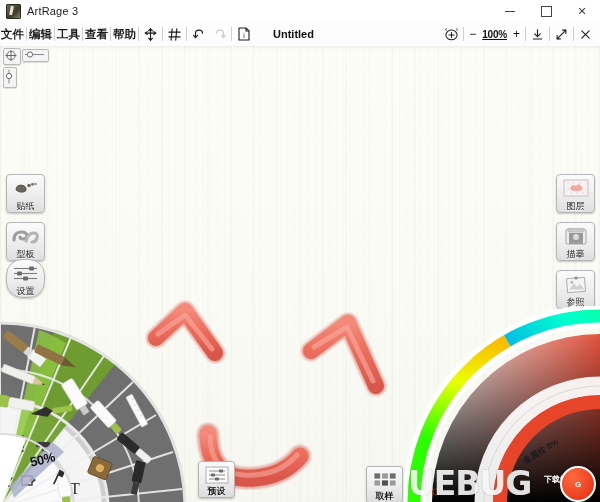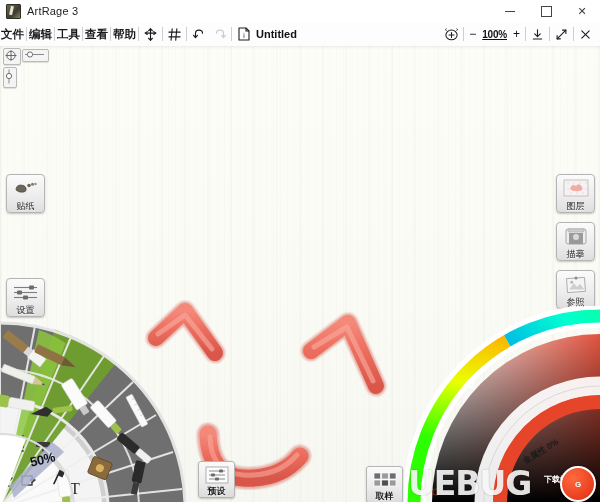--- a/index.html
+++ b/index.html
@@ -44,21 +44,21 @@
   .menu-item{
     font-size:11.5px;color:#1a1a1a;padding:0 1px;height:24px;
     display:flex;align-items:center;font-weight:600;white-space:nowrap;
   }
   .vsep{width:1px;height:14px;background:#cfcfcf;margin:0 1px;flex:none;}
   .tbtn{
     width:21px;height:24px;display:flex;align-items:center;justify-content:center;
     color:#1c1c1c;
   }
   .tbtn.dim{color:#c9c9c9;}
-  .doc-name{font-size:11px;color:#111;font-weight:700;margin-left:2px;white-space:nowrap;}
+  .doc-name{font-size:11px;color:#111;font-weight:700;margin-left:19px;white-space:nowrap;}
   .spacer{flex:1 1 auto;}
   .zoomgrp{display:flex;align-items:center;height:24px;}
   .zoom-pm{
     width:15px;height:24px;display:flex;align-items:center;justify-content:center;
     font-size:12px;color:#111;
   }
   .zoom-val{font-size:10px;font-weight:700;color:#111;padding:0 2px;letter-spacing:-.2px;text-decoration:underline;}
 
   
   .canvas{
@@ -103,21 +103,21 @@
   .panelbtn .pb-icon{
     position:absolute;left:50%;top:3px;transform:translateX(-50%);
     width:30px;height:21px;display:flex;align-items:center;justify-content:center;
   }
   .panelbtn .pb-label{
     font-size:9px;color:#1d1d1d;font-weight:400;line-height:10px;
     position:relative;z-index:2;text-shadow:0 1px 0 rgba(255,255,255,.8);
   }
   .pb-l1{left:6px;top:174px;}
   .pb-l2{left:6px;top:222px;}
-  .pb-l3{left:6px;top:278px;}
+  .pb-l3{left:6px;top:259px;border-radius:16px;}
   .pb-r1{left:556px;top:174px;}
   .pb-r2{left:556px;top:222px;}
   .pb-r3{left:556px;top:270px;}
 
   
   .smallbtn{
     position:absolute;width:37px;height:37px;border-radius:3px;
     background:linear-gradient(180deg,#fafafa 0%,#ebebeb 60%,#dcdcdc 100%);
     border:1px solid #b5b5b5;box-shadow:0 1px 2px rgba(0,0,0,.22);
     box-sizing:border-box;
@@ -363,20 +363,29 @@
   <div class="panelbtn pb-l1">
     <span class="pb-icon">
       <svg width="26" height="17" viewBox="0 0 26 17">
         <path d="M3 10 Q3 5 8 5 Q12 5 13 8 Q14 11 11 12 Q6 13 3 10 Z" fill="#6a665a" stroke="#4b483f" stroke-width=".7"></path>
         <circle cx="16" cy="5.5" r="1.8" fill="#6a665a"></circle>
         <circle cx="19.5" cy="4.2" r="1.5" fill="#7d7a6e"></circle>
         <circle cx="22.5" cy="4" r="1.2" fill="#8f8c81"></circle>
       </svg>
     </span>
     <span class="pb-label">贴纸</span>
+  </div>
+  <div class="panelbtn pb-l2">
+    <span class="pb-icon">
+      <svg width="27" height="18" viewBox="0 0 27 18">
+        <path d="M2 12 Q2 4 9 4 Q15 4 15 8 Q15 11 11 11 Q8 11 8 9" fill="none" stroke="#9d9d9d" stroke-width="3.2" stroke-linecap="round"></path>
+        <path d="M14 13 Q16 5 22 5 Q26 5 25 10 Q24 14 20 14" fill="none" stroke="#b5b5b5" stroke-width="3.2" stroke-linecap="round"></path>
+      </svg>
+    </span>
+    <span class="pb-label">型板</span>
   </div>
   <div class="panelbtn pb-l3">
     <span class="pb-icon">
       <svg width="27" height="17" viewBox="0 0 27 17">
         <g stroke="#7d7d7d" stroke-width="1.1">
           <line x1="2" y1="3.5" x2="25" y2="3.5"></line>
           <line x1="2" y1="8.5" x2="25" y2="8.5"></line>
           <line x1="2" y1="13.5" x2="25" y2="13.5"></line>
         </g>
         <rect x="17" y="1.6" width="5" height="3.8" rx="1" fill="#6b6b6b"></rect>

